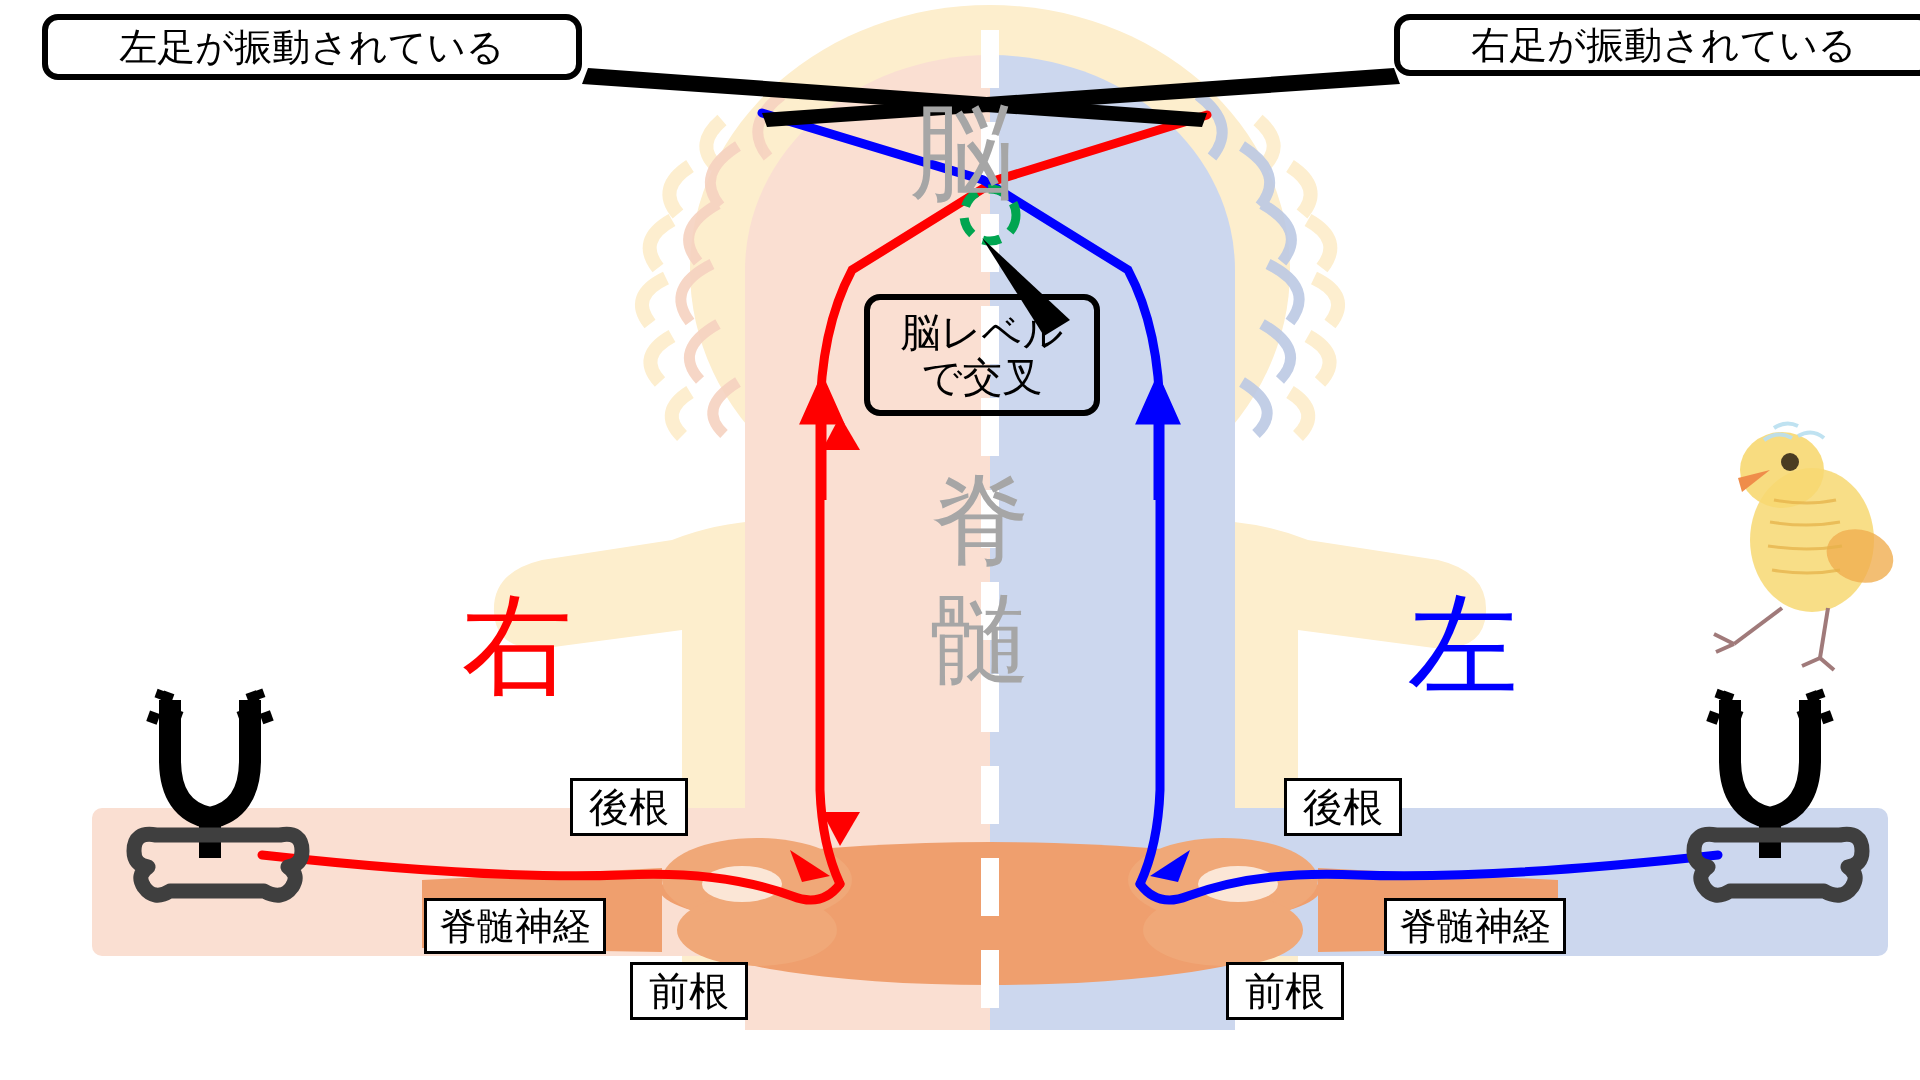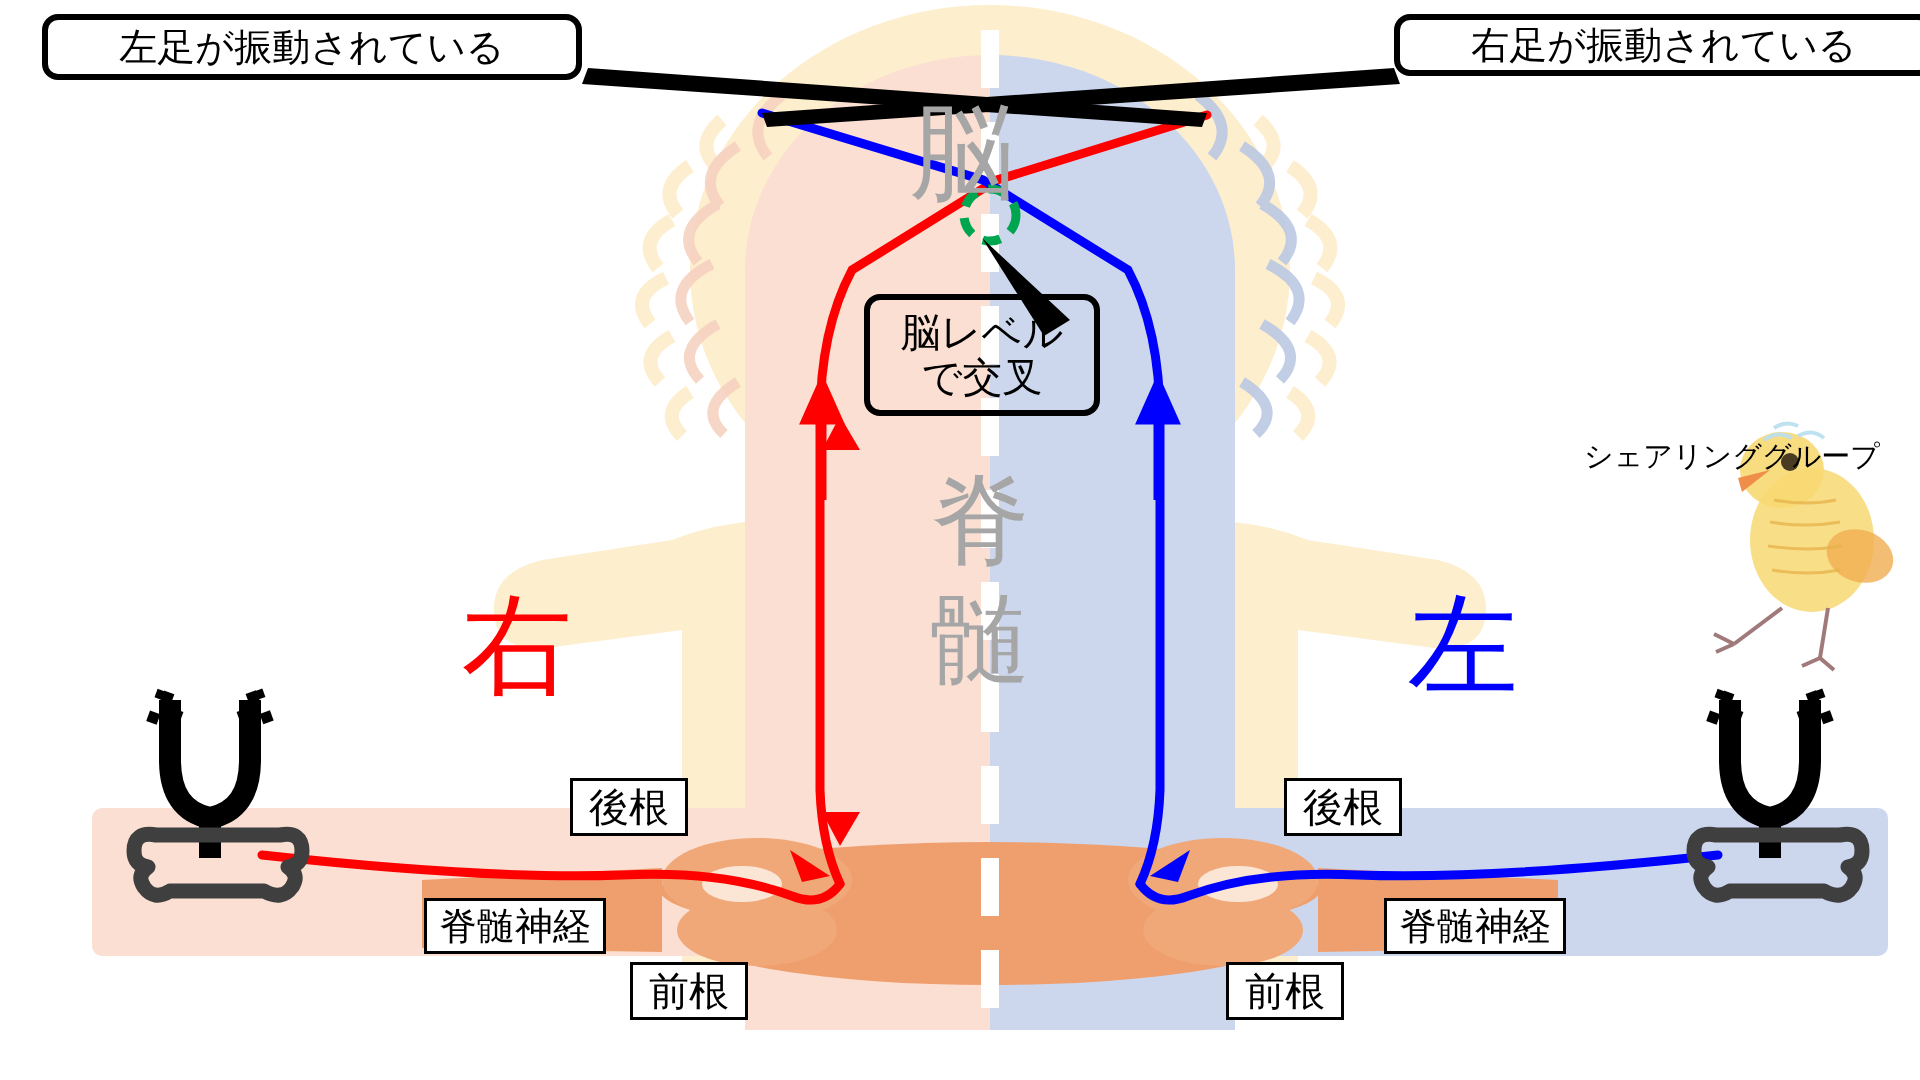--- a/index.html
+++ b/index.html
@@ -338,15 +338,14 @@
 
   <div class="boxlabel" style="left:548px; top:778px; width:118px; height:58px; font-size:40px;">後根</div>
   <div class="boxlabel" style="left:1262px; top:778px; width:118px; height:58px; font-size:40px;">後根</div>
 
   <div class="boxlabel" style="left:402px; top:898px; width:182px; height:56px; font-size:38px;">脊髄神経</div>
   <div class="boxlabel" style="left:1362px; top:898px; width:182px; height:56px; font-size:38px;">脊髄神経</div>
 
   <div class="boxlabel" style="left:608px; top:962px; width:118px; height:58px; font-size:40px;">前根</div>
   <div class="boxlabel" style="left:1204px; top:962px; width:118px; height:58px; font-size:40px;">前根</div>
 
-  <div class="credit" style="left:1526px; top:438px; width:332px; font-size:29px;">シェアリンググループ</div>
 
 </div>
 
 </body></html>

